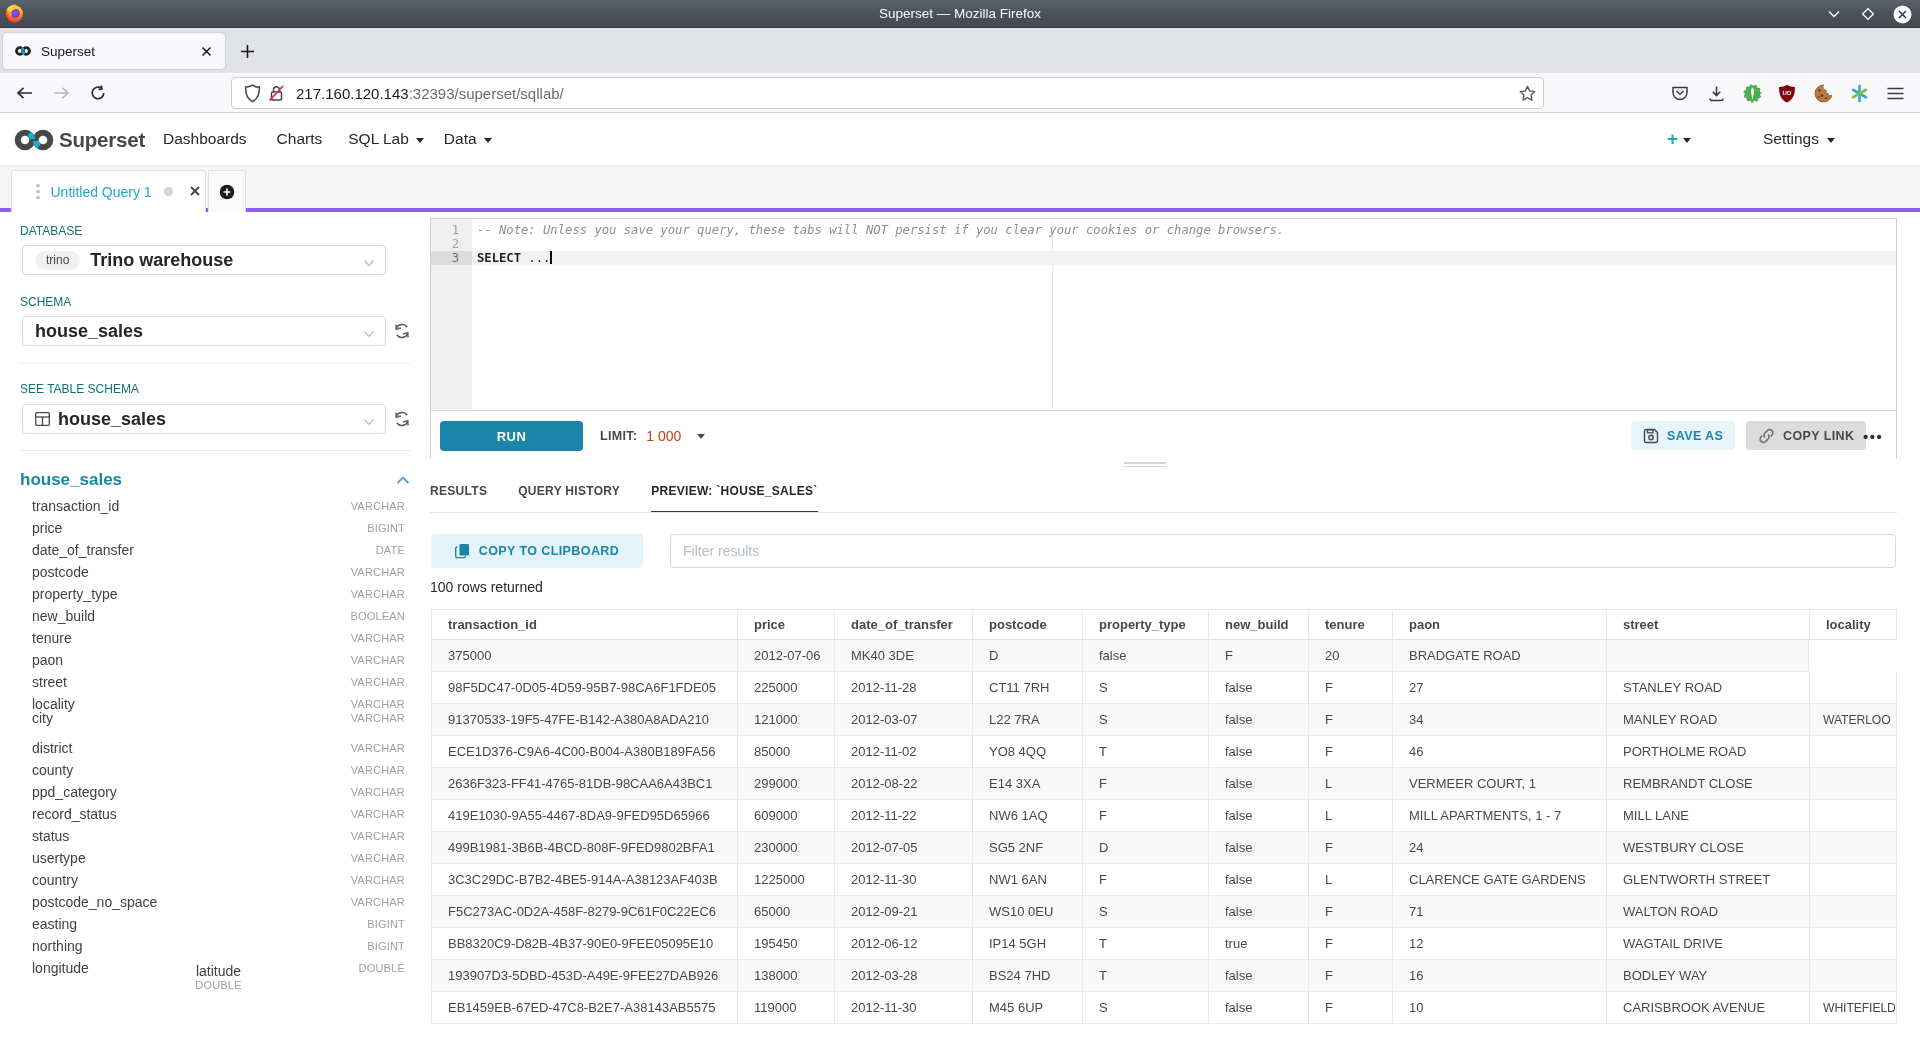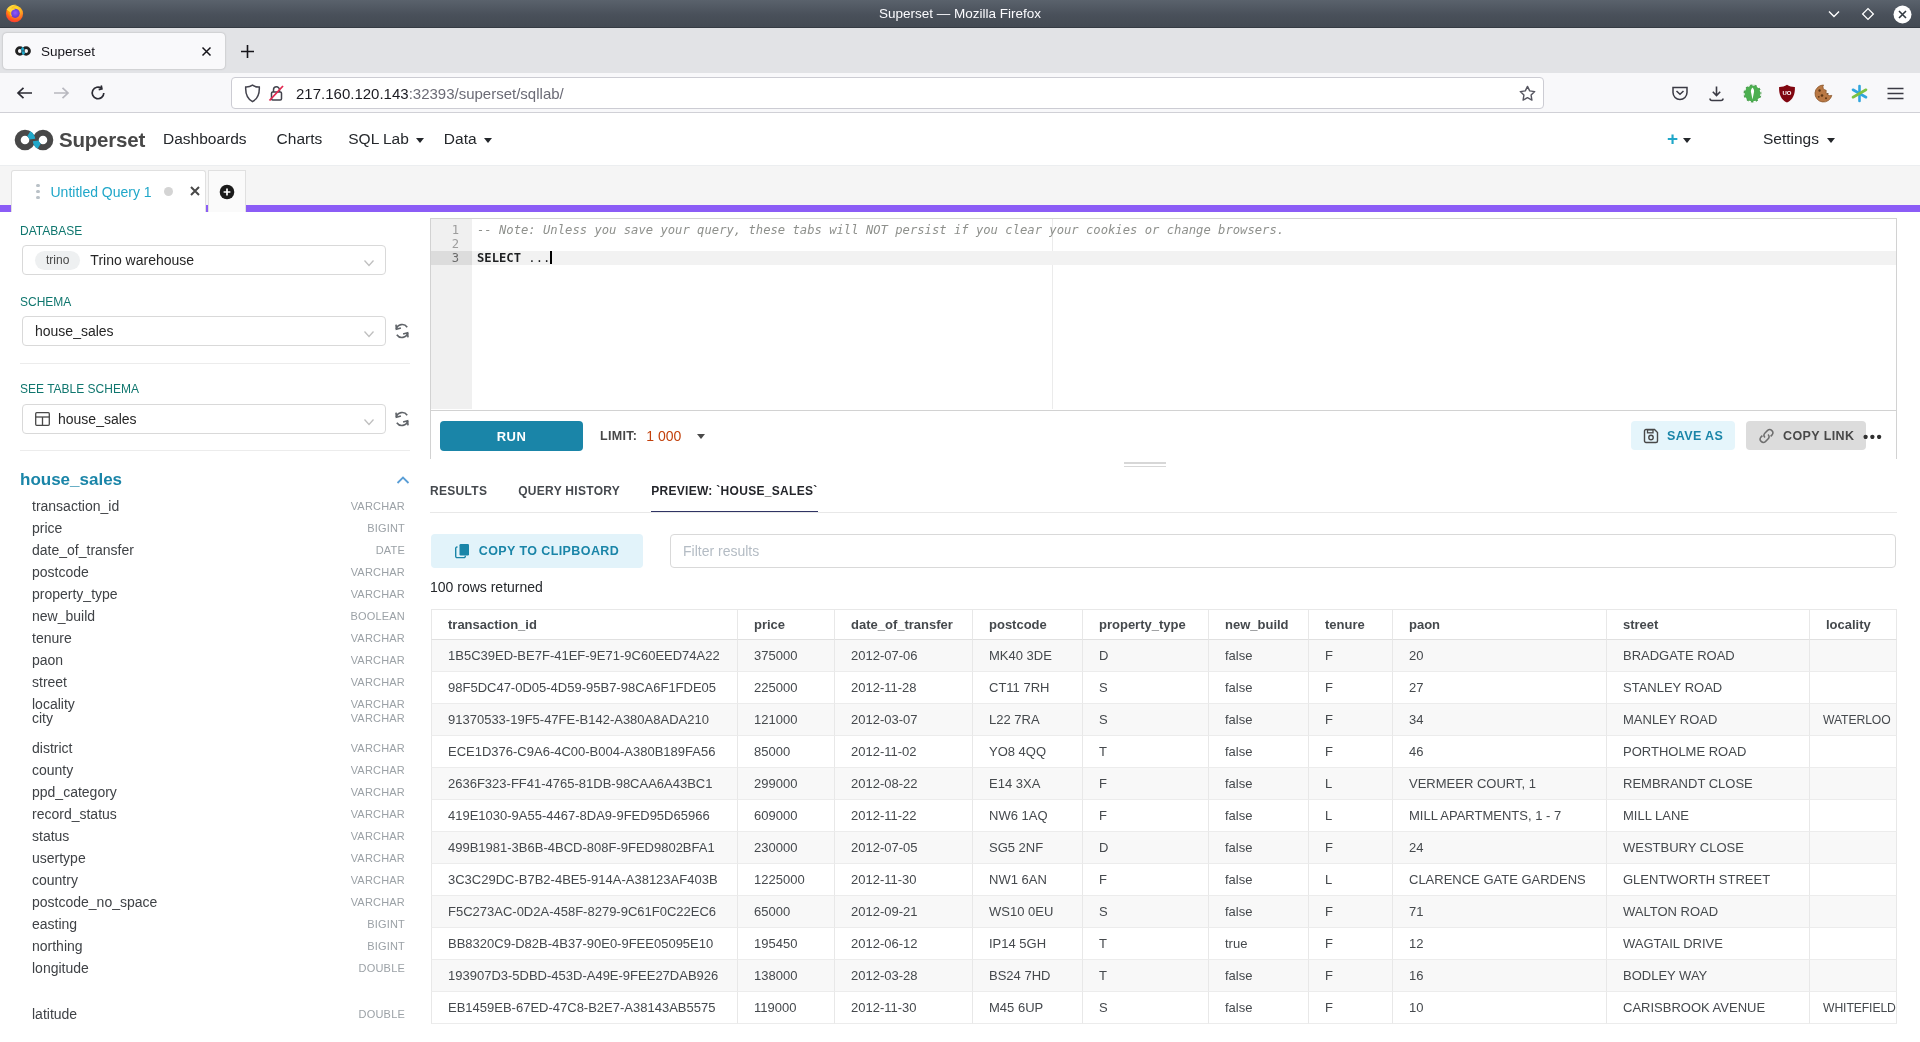--- a/index.html
+++ b/index.html
@@ -63,21 +63,21 @@
     border-right:4px solid transparent; border-top:5px solid #24272b;
     margin-left:7px; margin-top:2px; }
   #ss-right { position:absolute; right:85px; top:0; height:52px; display:flex;
     align-items:center; }
   #ss-plus { color:#20a7c9; font-size:19px; font-weight:700; }
   #ss-plus-caret { margin-left:5px; margin-right:72px; }
   #ss-settings { font-size:15.5px; color:#24272b; }
 
   
   #qtabstrip { position:absolute; left:0; top:166px; width:1920px; height:46px;
-    background:#f5f5f5; border-bottom:7px solid #8b5cf6; }
+    background:#f5f5f5; border-bottom:4px solid #8b5cf6; }
   #qtab { position:absolute; left:11px; top:4px; width:195px; height:42px;
     background:#fff; border:1px solid #e0e0e0; border-bottom:none;
     border-radius:3px 3px 0 0; display:flex; align-items:center; z-index:2; }
   #qtab-dots { margin-left:24px; display:flex; flex-direction:column; gap:2.5px; }
   #qtab-dots i { width:3.5px; height:3.5px; border-radius:50%; background:#b9c1c7; }
   #qtab-label { margin-left:11px; font-size:14px; color:#20a7c9; }
   #qtab-dot { width:9px; height:9px; border-radius:50%; background:#d4d4d4;
     margin-left:12px; }
   #qtab-close { margin-left:16px; color:#484848; font-size:15px; font-weight:700; }
   #qtab-add { position:absolute; left:208px; top:4px; width:38px; height:42px;
@@ -87,21 +87,21 @@
   
   #sidebar { position:absolute; left:0; top:212px; width:430px; height:830px;
     background:#fff; }
   .sb-label { position:absolute; left:20px; font-size:12px; color:#0f766e; }
   .sb-select { position:absolute; left:22px; width:364px; height:30px;
     background:#fff; border:1px solid #d9d9d9; border-radius:4px; display:flex;
     align-items:center; padding:0 30px 0 12px; }
   .sb-select .chev { position:absolute; right:10px; top:9px; }
   .db-badge { background:#eef0f1; border-radius:11px; font-size:12px; color:#484848;
     padding:2.5px 11px; margin-right:10px; }
-  .sb-select .val { font-size:14px; color:#262626; }
+  .sb-select .val { font-size:18px; color:#262626;font-weight:bold; }
   .refresh-btn { position:absolute; left:393px; width:18px; height:18px; }
   .sb-divider { position:absolute; left:20px; width:390px; height:0;
     border-top:1px solid #ececec; }
   #tbl-heading { position:absolute; left:20px; top:256px; width:390px; height:24px;
     display:flex; align-items:center; }
   #tbl-heading-name { font-size:17px; font-weight:700; color:#1a85a8; flex:1; }
   #schema-cols { position:absolute; left:0; top:283px; width:430px; }
   .col-row { position:absolute; left:32px; width:373px; height:22px; display:flex;
     align-items:center; }
   .col-name { font-size:14px; color:#3f4246; flex:1; }
@@ -561,21 +561,21 @@
         <span class="col-type">BIGINT</span>
       </div>
       <div class="col-row" style="top: 440px;">
         <span class="col-name">northing</span>
         <span class="col-type">BIGINT</span>
       </div>
       <div class="col-row" style="top: 462px;">
         <span class="col-name">longitude</span>
         <span class="col-type">DOUBLE</span>
       </div>
-      <div class="col-row" style="top: 508px;">
+      <div class="col-row" style="top: 468px; flex-direction: column;">
         <span class="col-name">latitude</span>
         <span class="col-type">DOUBLE</span>
       </div>
     </div>
 </div>
 
 <div id="editor-pane">
   <div id="ace">
     <div id="ace-gutter">
         <div class="gut-num" style="top: 4px;">1</div>
@@ -641,21 +641,20 @@
         <div class="g-cell">date_of_transfer</div>
         <div class="g-cell">postcode</div>
         <div class="g-cell">property_type</div>
         <div class="g-cell">new_build</div>
         <div class="g-cell">tenure</div>
         <div class="g-cell">paon</div>
         <div class="g-cell">street</div>
         <div class="g-cell">locality</div>
       </div>
       <div class="g-row odd">
-        <div class="g-cell">1B5C39ED-BE7F-41EF-9E71-9C60EED74A22</div>
         <div class="g-cell">375000</div>
         <div class="g-cell">2012-07-06</div>
         <div class="g-cell">MK40 3DE</div>
         <div class="g-cell">D</div>
         <div class="g-cell">false</div>
         <div class="g-cell">F</div>
         <div class="g-cell">20</div>
         <div class="g-cell">BRADGATE ROAD</div>
         <div class="g-cell"></div>
       </div>

